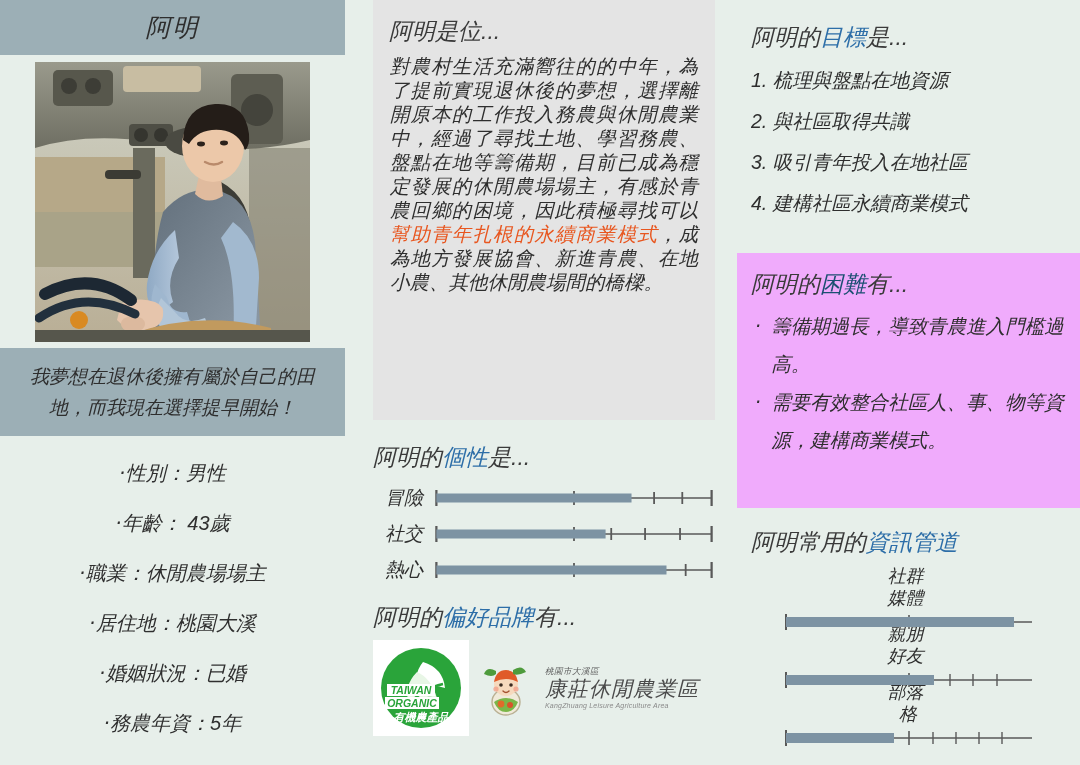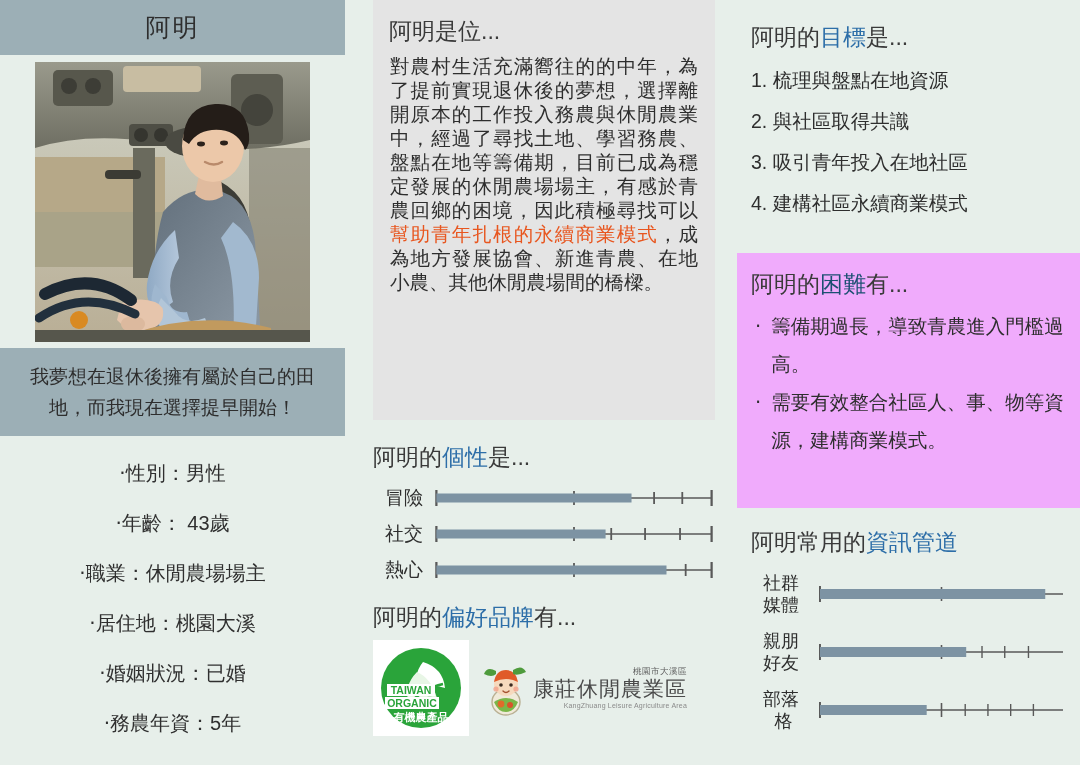--- a/index.html
+++ b/index.html
@@ -4,21 +4,21 @@
 <style>
   html,body{margin:0;padding:0;}
   body{
     width:1080px;height:765px;
     background:#e7efea;
     font-family:"Liberation Sans","DejaVu Sans",sans-serif;
     color:#333333;
     overflow:hidden;
     position:relative;
   }
-  .page{position:relative;width:1011px;height:765px;}
+  .page{position:relative;width:1011px;height:765px;font-style:italic;}
 
   
   .col-left{position:absolute;left:0;top:0;width:345px;height:765px;}
   .name-band{
     position:absolute;left:0;top:0;width:345px;height:55px;
     background:#9cafb6;display:flex;align-items:center;justify-content:center;
   }
   .name-band span{font-size:25px;color:#2e2e2e;letter-spacing:2px;}
   .photo-wrap{
     position:absolute;left:35px;top:62px;width:275px;height:280px;
@@ -63,29 +63,29 @@
   
   .slider-row{display:flex;align-items:center;height:36px;}
   .slider-label{
     width:60px;font-size:19px;color:#2e2e2e;text-align:right;
     padding-right:10px;box-sizing:border-box;line-height:22px;
   }
   .slider-label.two-line{font-size:18px;line-height:22px;text-align:center;width:66px;padding-right:6px;}
   .track{position:relative;flex:1;height:26px;}
   .track svg{display:block;width:100%;height:26px;}
 
-  .wide-row{height:58px;}
+  .wide-row{height:58px;flex-direction:column;}
 
   
   .brands{display:flex;align-items:center;gap:14px;margin-top:4px;}
   .logo-organic{
     width:96px;height:96px;background:#ffffff;
     display:flex;align-items:center;justify-content:center;flex:none;
   }
-  .logo-kz{display:flex;align-items:center;gap:4px;flex:none;text-align:right;}
+  .logo-kz{display:flex;align-items:center;gap:16px;flex:none;}
   .kz-text{display:flex;flex-direction:column;line-height:1;}
   .kz-top{font-size:8.5px;color:#5d5d5d;letter-spacing:.5px;margin-bottom:2px;}
   .kz-main{font-size:21px;color:#4a4a4a;letter-spacing:1px;}
   .kz-sub{font-size:7px;color:#8a8a8a;margin-top:3px;letter-spacing:.2px;}
 
   
   .sec-goals{position:absolute;left:737px;top:20px;width:343px;padding:0 14px 0 14px;box-sizing:border-box;}
   .goal-item{font-size:19.5px;line-height:41px;color:#2e2e2e;}
 
   .panel-pain{

